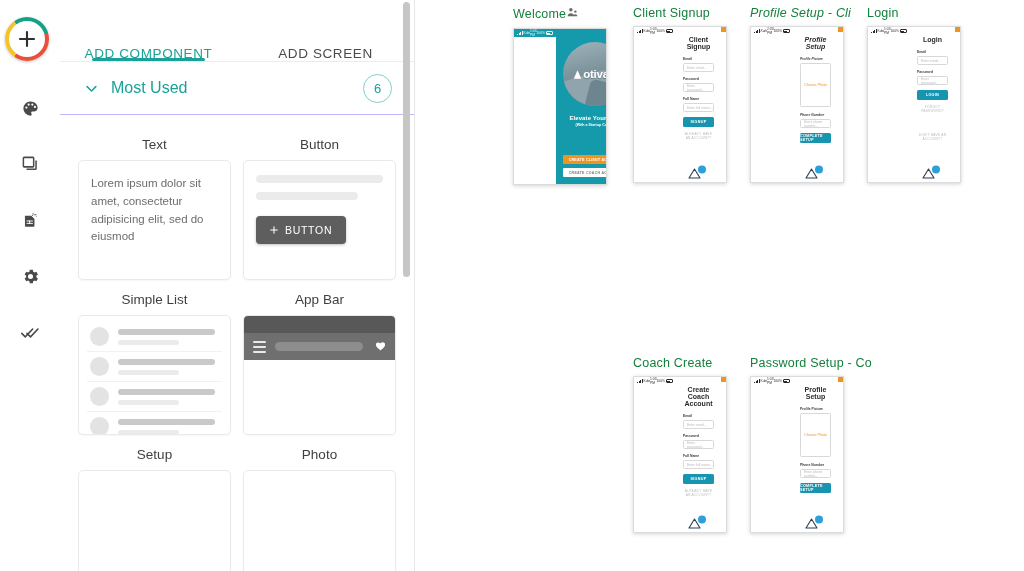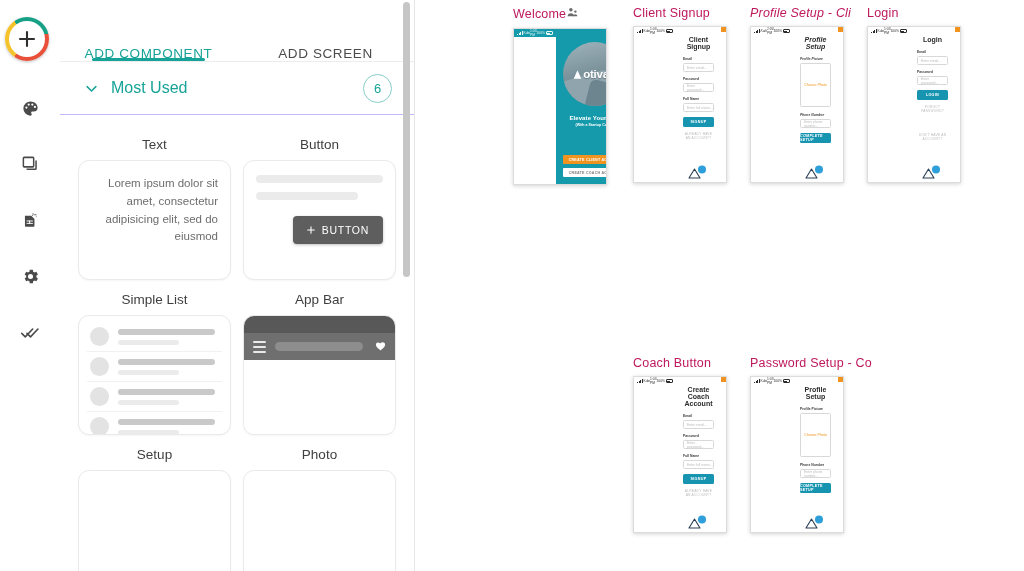--- a/index.html
+++ b/index.html
@@ -91,23 +91,23 @@
 
   .grid {
     padding: 10px 16px 0 16px;
     display: grid; grid-template-columns: 1fr 1fr;
     column-gap: 8px; row-gap: 0;
   }
   .cell { display: flex; flex-direction: column; align-items: center; }
   .cell-label { font-size: 13.5px; color: #3f3f3f; margin: 12px 0 8px; }
   .card {
     width: 153px; height: 120px;
-    background: #fff; border: 1px solid #eaeaea; border-radius: 11px;
+    background: #fff; border: 1px solid #eaeaea; border-radius: 5px;
     box-shadow: 0 1px 2px rgba(0,0,0,.04);
-    overflow: hidden; position: relative; cursor: pointer; text-align: right;
+    overflow: hidden; position: relative; cursor: pointer;
   }
 
   
   .txt-card { padding: 14px 12px; }
   .txt-card p { font-size: 11.5px; line-height: 1.55; color: #6d6d6d; }
 
   
   .btn-card { padding: 14px 12px; }
   .skel { height: 8px; border-radius: 4px; background: #ebebeb; }
   .skel.w100 { width: 100%; margin-bottom: 9px; }
@@ -143,21 +143,21 @@
   }
   .panel-scroll .thumb {
     position: absolute; top: 2px; left: 0; width: 7px; height: 275px;
     background: #c6c6c6; border-radius: 4px;
   }
 
   
   .canvas { flex: 1; height: 571px; background: #fff; position: relative; }
   .screen-wrap { position: absolute; }
   .screen-label {
-    font-size: 12.5px; color: #be185d; margin-bottom: 6px;
+    font-size: 12.5px; color: #15803d; margin-bottom: 6px;
     display: flex; align-items: center; white-space: nowrap;
     letter-spacing: .2px;
   }
   .phone {
     width: 94px; height: 157px; background: #fff;
     border: 1px solid #dcdcdc;
     box-shadow: 0 1px 4px rgba(0,0,0,.18);
     position: relative; overflow: hidden;
     display: flex; 
     cursor: pointer;
@@ -613,21 +613,21 @@
                 </svg>
             </div>
           </div>
         </div>
         <div class="footer-bar"></div>
       </div>
     </div>
 
     <div class="screen-wrap" style="left:218px; top:356px;">
       <div class="screen-label">
-        <span>Coach Button</span>
+        <span>Coach Create</span>
       </div>
       <div class="phone">
         <div class="status">
           <span class="sb-l">
               <span class="bars">
                 <i></i>
                 <i></i>
                 <i></i>
                 <i></i>
               </span>

